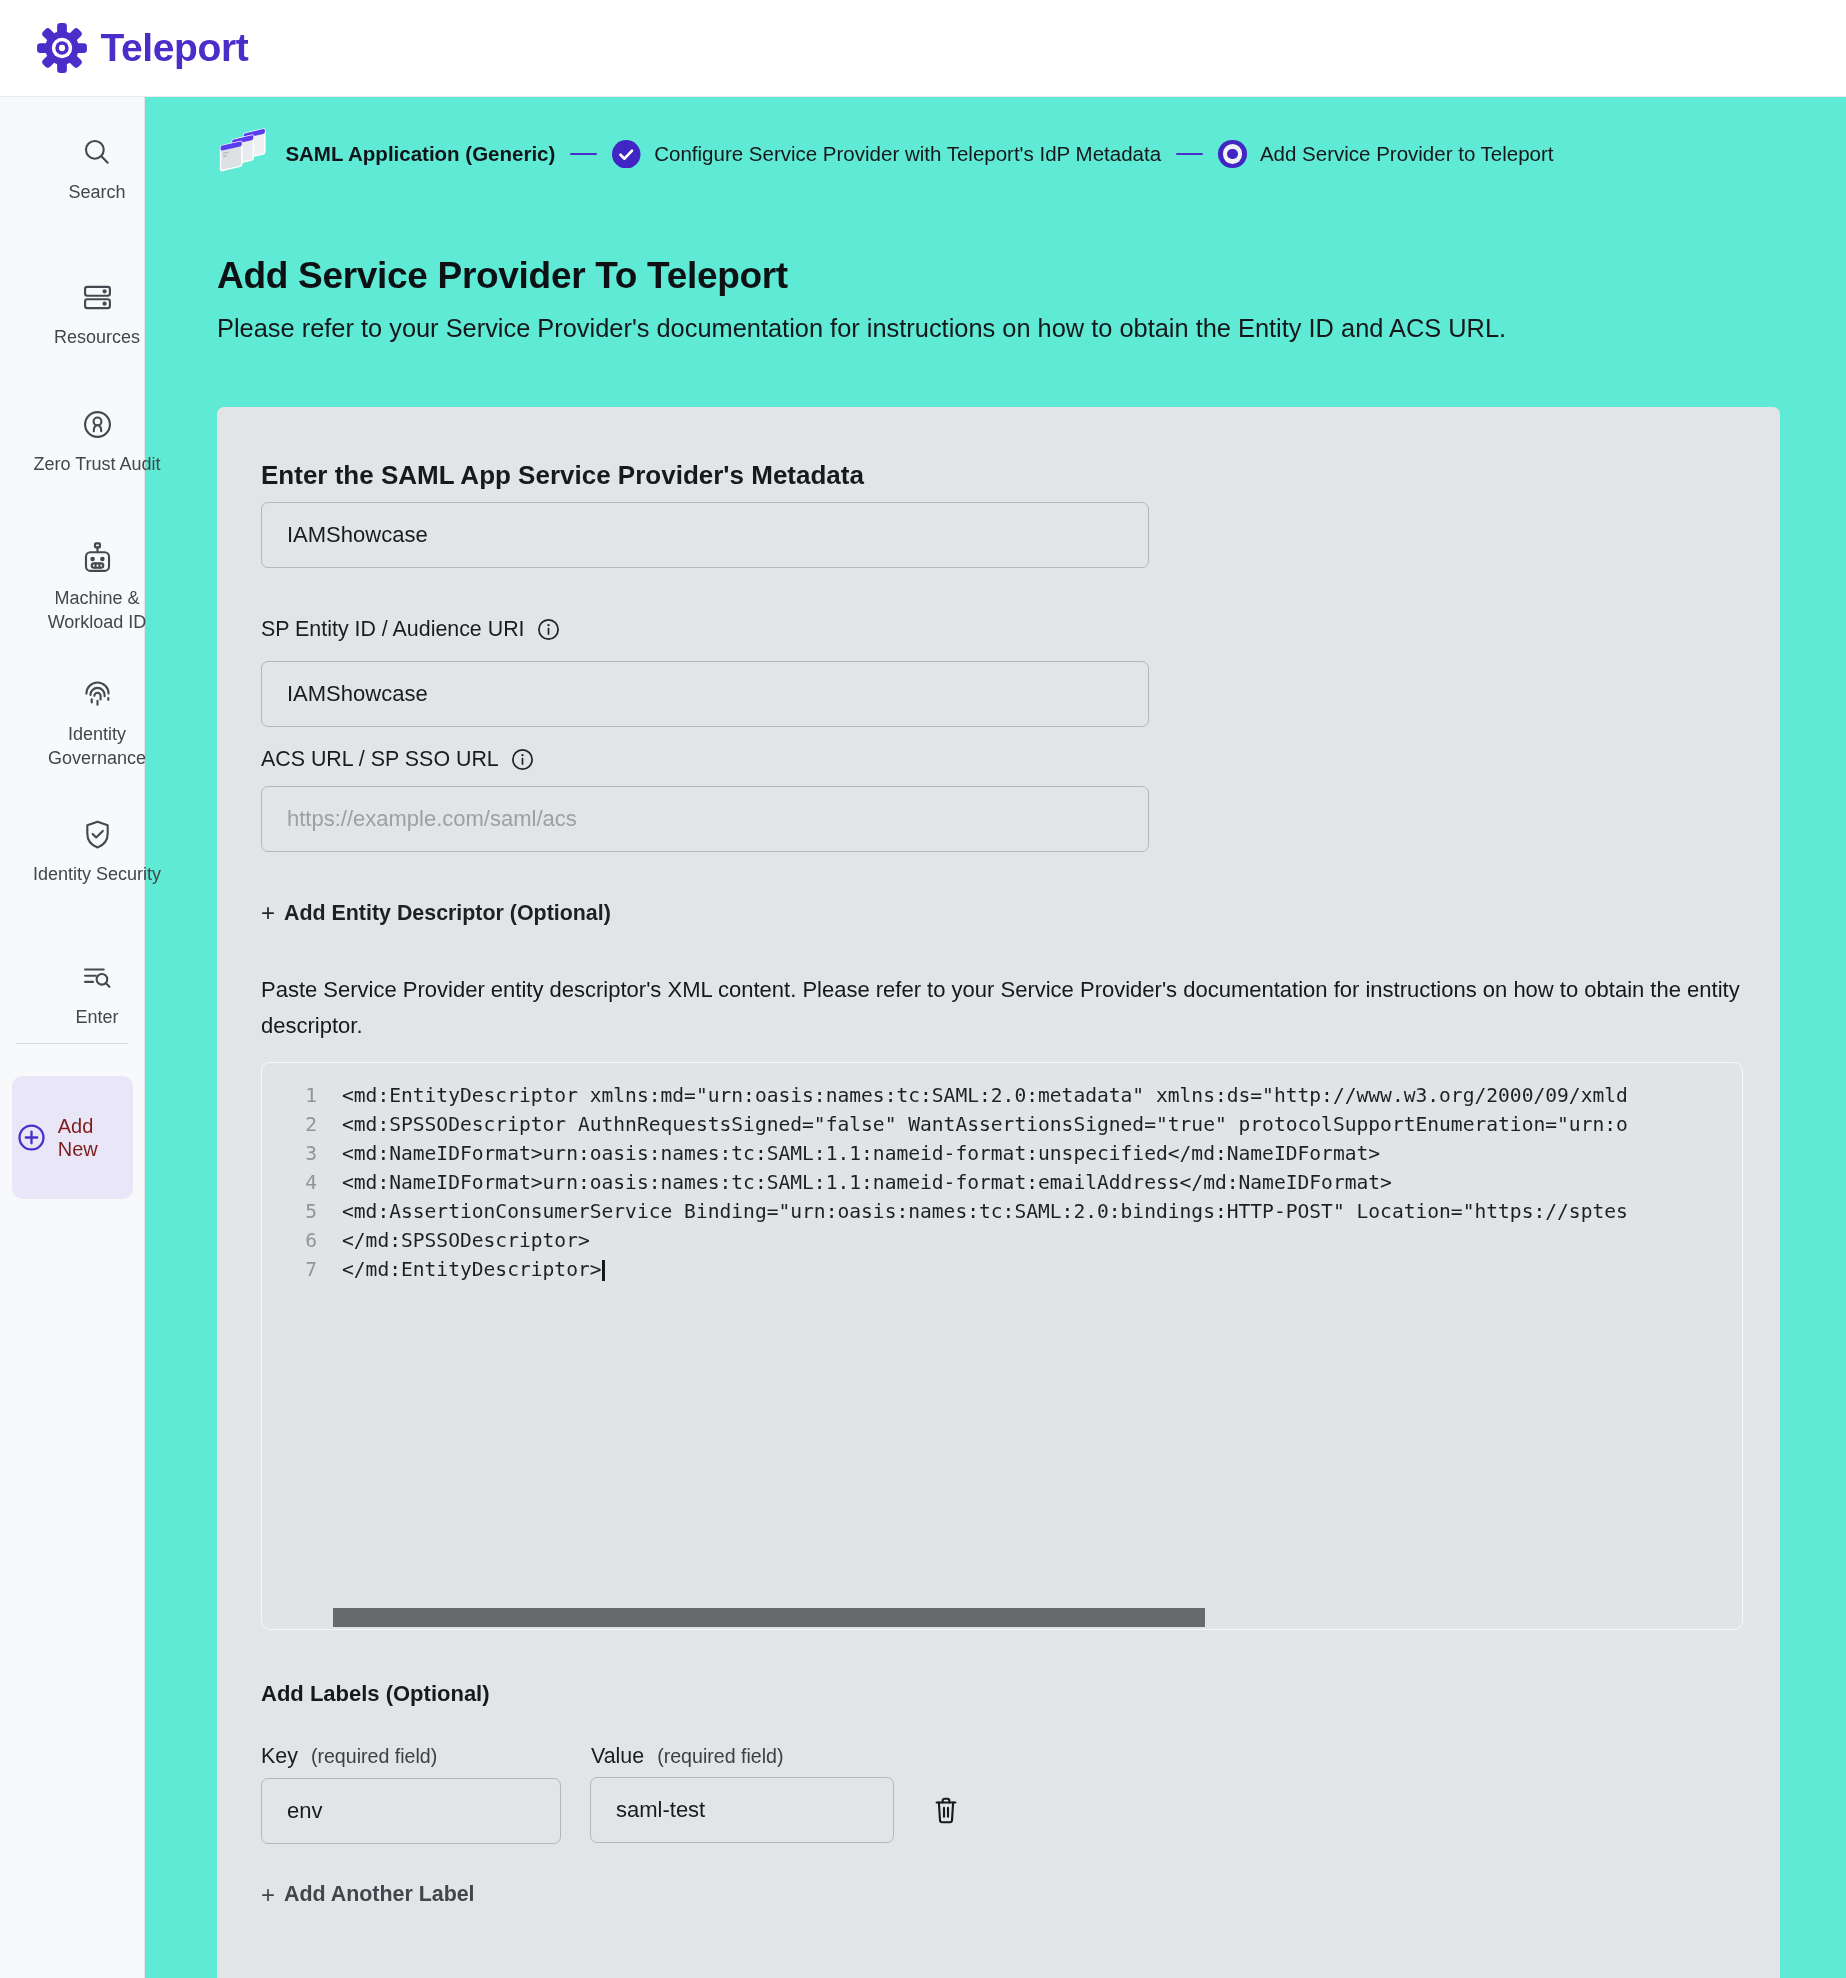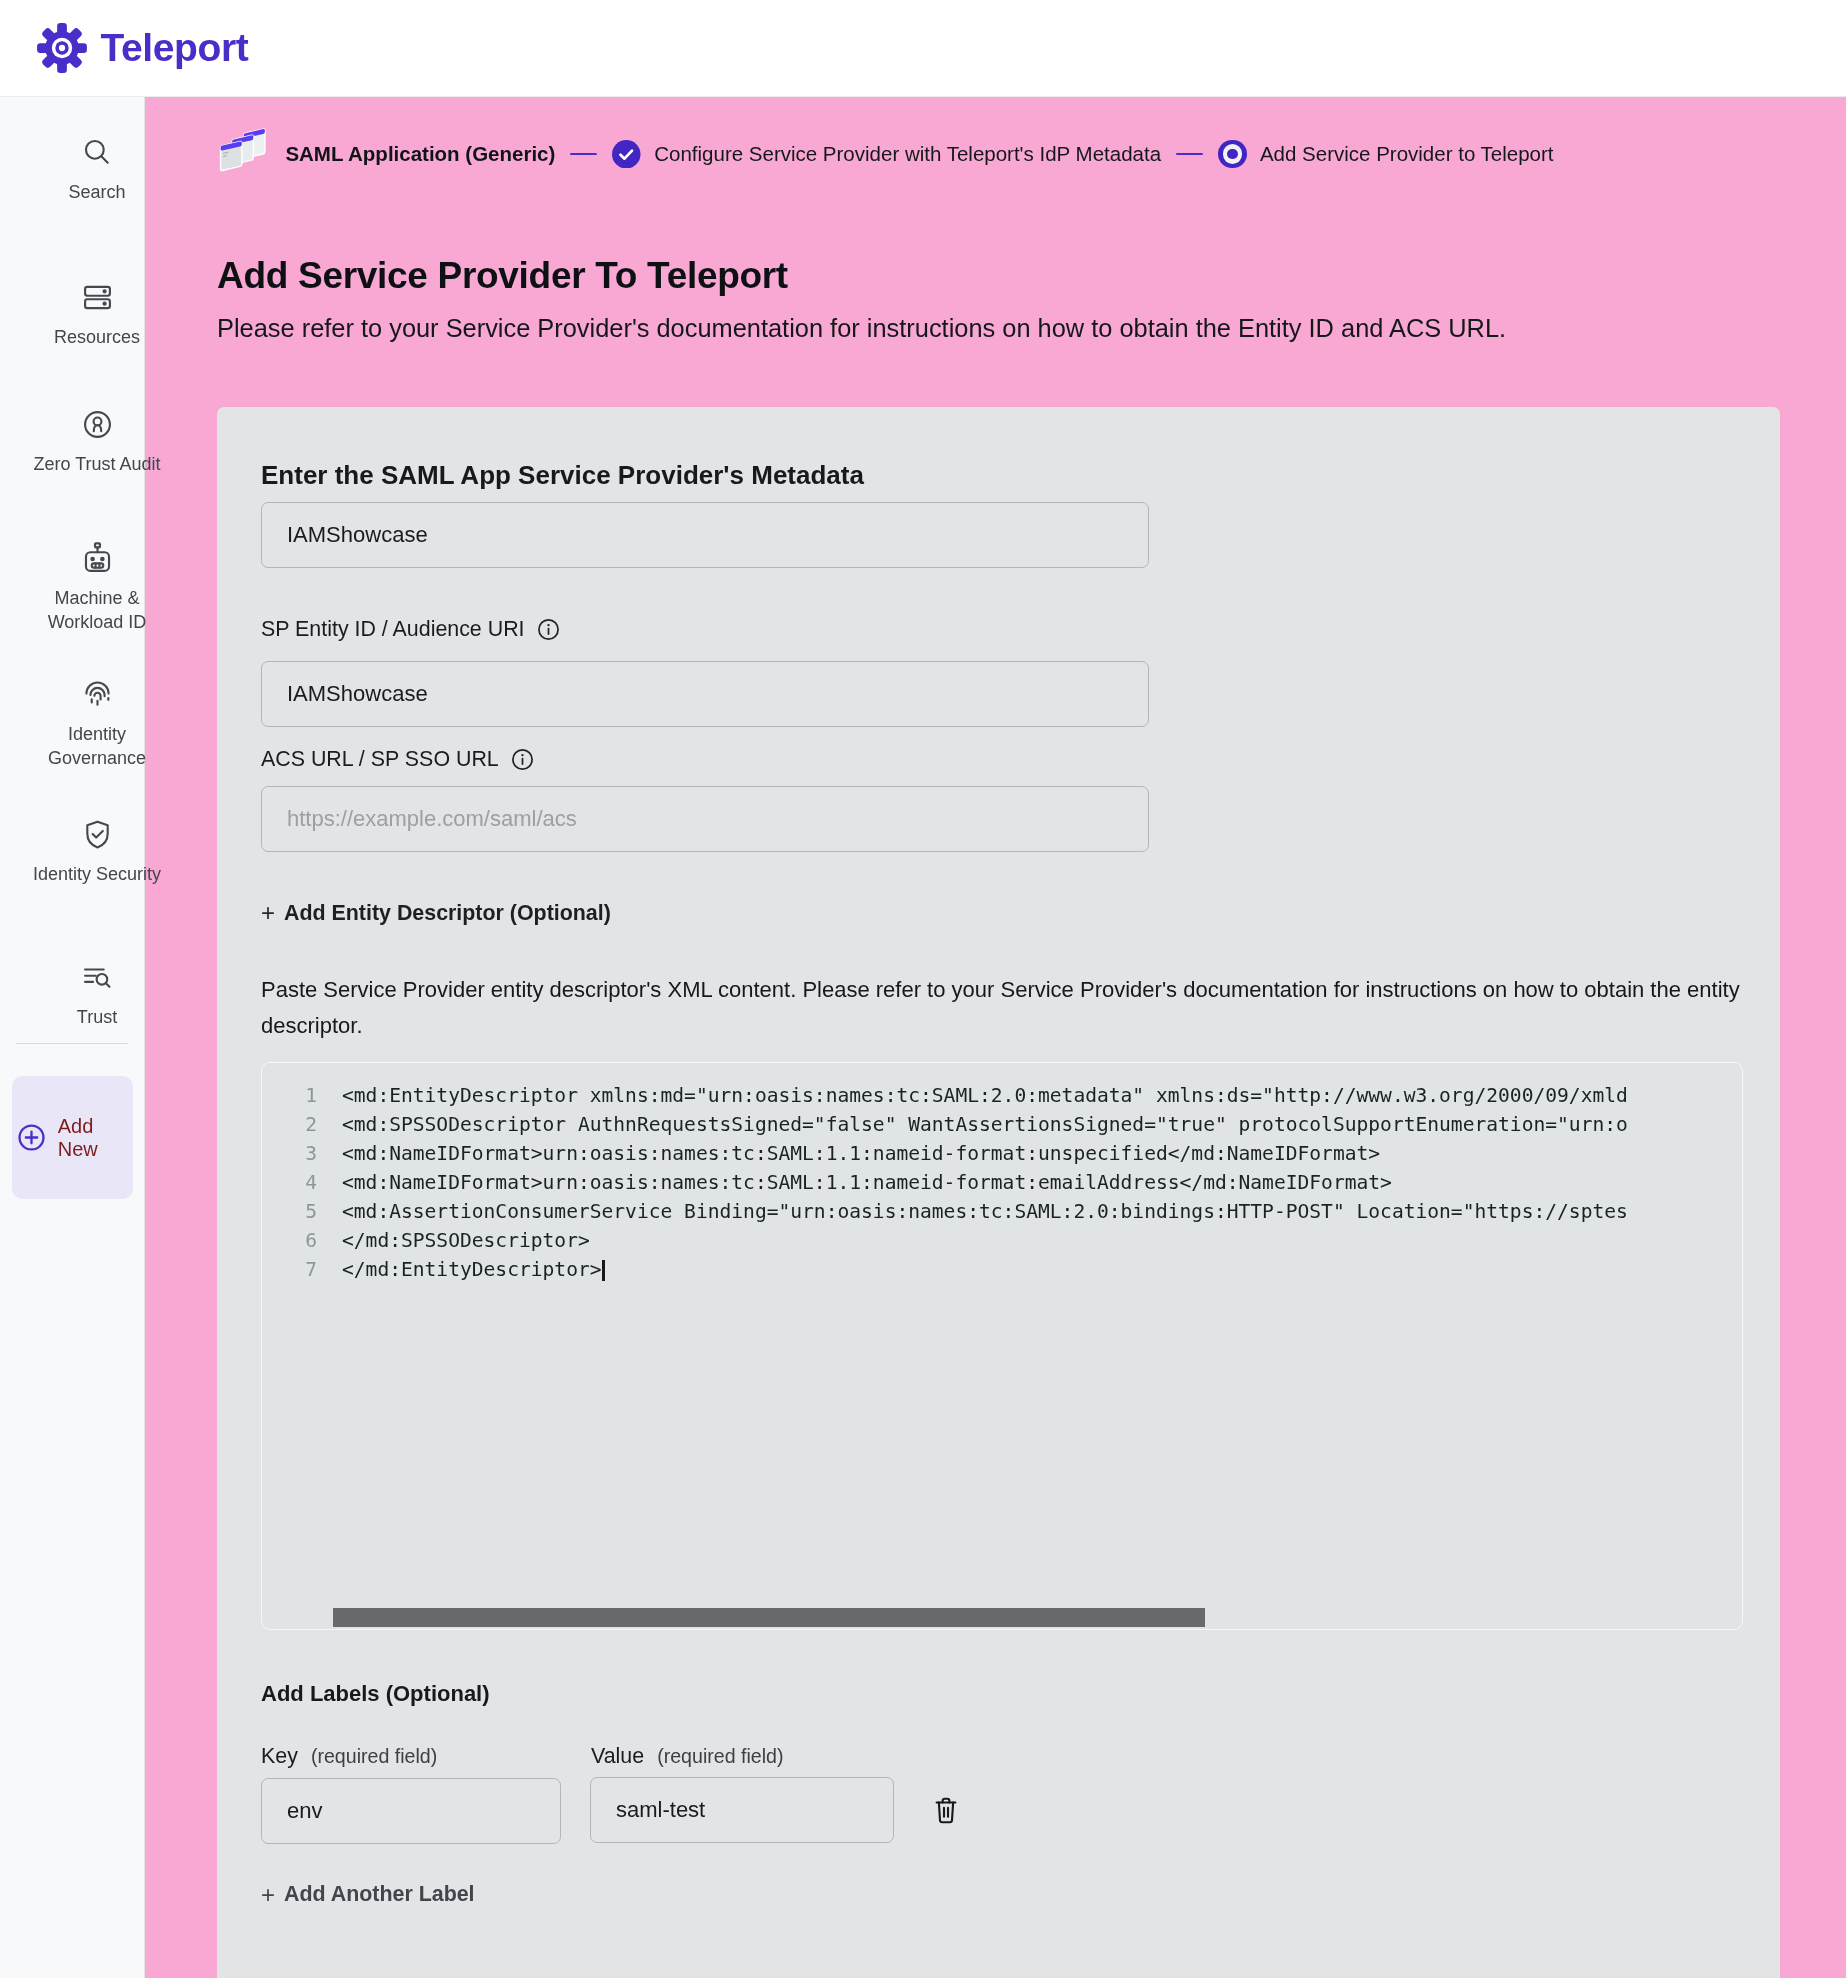--- a/index.html
+++ b/index.html
@@ -18,21 +18,21 @@
   .sidebar{position:absolute;top:96px;left:0;width:144px;bottom:0;background:#f8f9fa;
     border-right:0.9px solid #e3e5e7;z-index:4;}
   .side-item{position:absolute;left:0;width:144px;display:flex;flex-direction:column;
     align-items:center;gap:8px;color:#42474d;font-size:18px;line-height:24px;text-align:center;cursor:pointer;padding-left:25px;}
   .side-item .lbl{max-width:130px;}
   .side-divider{position:absolute;top:947px;left:16px;width:112px;height:0.9px;background:#d9dbdd;}
   .add-new{position:absolute;top:980px;left:11.6px;width:121px;height:123px;background:#e9e6f8;
     border-radius:10.7px;display:flex;flex-direction:row;align-items:center;justify-content:center;
     gap:7.1px;color:#7f1d1d;font-size:20px;font-weight:500;cursor:pointer;}
   
-  .main{position:absolute;left:145px;top:96px;right:0;bottom:0;background:#f9a8d4;}
+  .main{position:absolute;left:145px;top:96px;right:0;bottom:0;background:#5eead4;}
   .stepper{position:absolute;left:72px;top:32px;display:flex;align-items:center;gap:15px;
     font-size:20.5px;color:#15181b;white-space:nowrap;}
   .step{display:flex;align-items:center;gap:13.4px;}
   .step-label-bold{font-weight:700;color:#101418;}
   .step-dash{width:27px;height:2.7px;background:#4b2dc9;border-radius:1.8px;}
   .check-circle{width:28.5px;height:28.5px;flex:none;}
   .bullseye{width:28.5px;height:28.5px;border-radius:50%;background:#4126c4;position:relative;flex:none;}
   .bullseye::before{content:"";position:absolute;left:4.5px;top:4.5px;width:19.6px;height:19.6px;border-radius:50%;background:#f2f3f5;}
   .bullseye::after{content:"";position:absolute;left:9px;top:9px;width:10.7px;height:10.7px;border-radius:50%;background:#4126c4;}
   .page-title{position:absolute;left:72px;top:159px;font-size:37px;font-weight:800;color:#0e1114;letter-spacing:-0.3px;}
@@ -183,21 +183,21 @@
   <div class="side-item" style="top:862px">
     <span>
       <svg width="39" height="39" viewBox="0 0 44 44" fill="none" stroke="#45494f" stroke-width="2.4" stroke-linecap="round">
         <line x1="8" y1="13" x2="29" y2="13"></line>
         <line x1="8" y1="20" x2="20" y2="20"></line>
         <line x1="8" y1="27" x2="17" y2="27"></line>
         <circle cx="27" cy="24" r="6"></circle>
         <line x1="31.5" y1="28.5" x2="35.5" y2="32.5"></line>
       </svg>
     </span>
-    <span class="lbl">Trust</span>
+    <span class="lbl">Enter</span>
   </div>
 
   <div class="side-divider"></div>
 
   <div class="add-new">
     <span>
       <svg width="39" height="39" viewBox="0 0 44 44" fill="none" stroke="#4b2dc9" stroke-width="2.6" stroke-linecap="round">
         <circle cx="22" cy="22" r="13.5"></circle>
         <line x1="22" y1="15.5" x2="22" y2="28.5"></line>
         <line x1="15.5" y1="22" x2="28.5" y2="22"></line>

